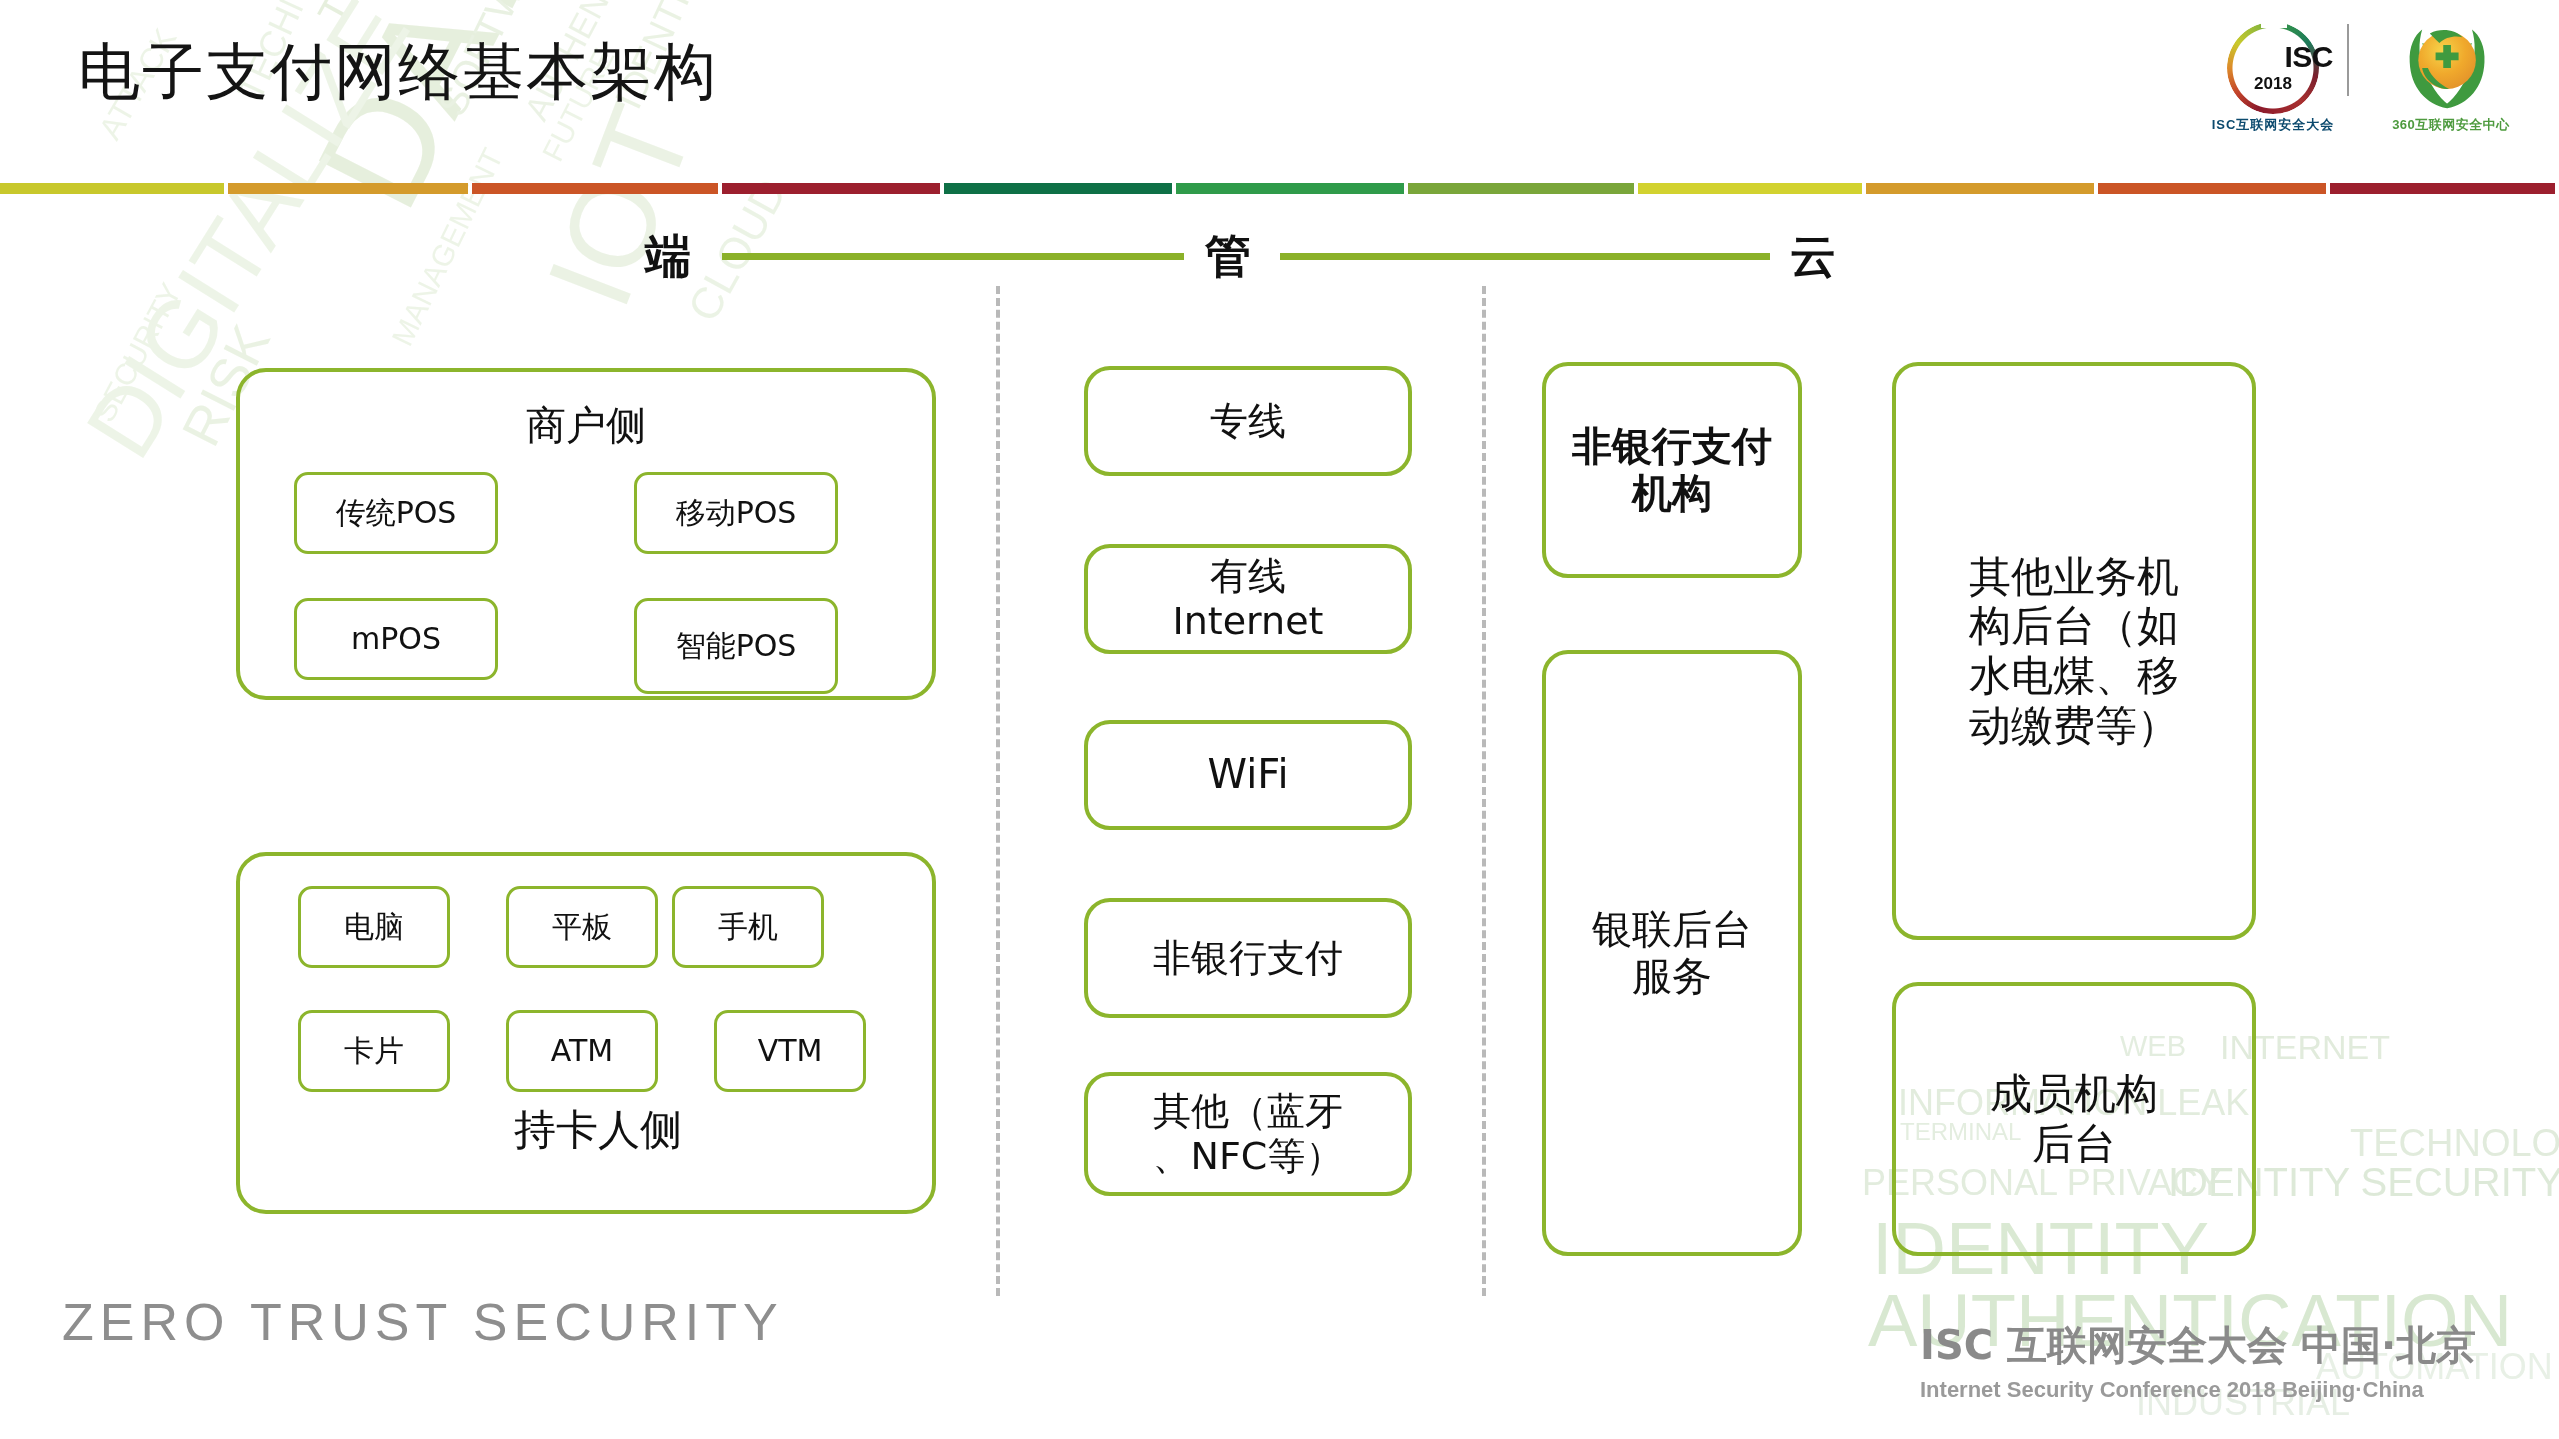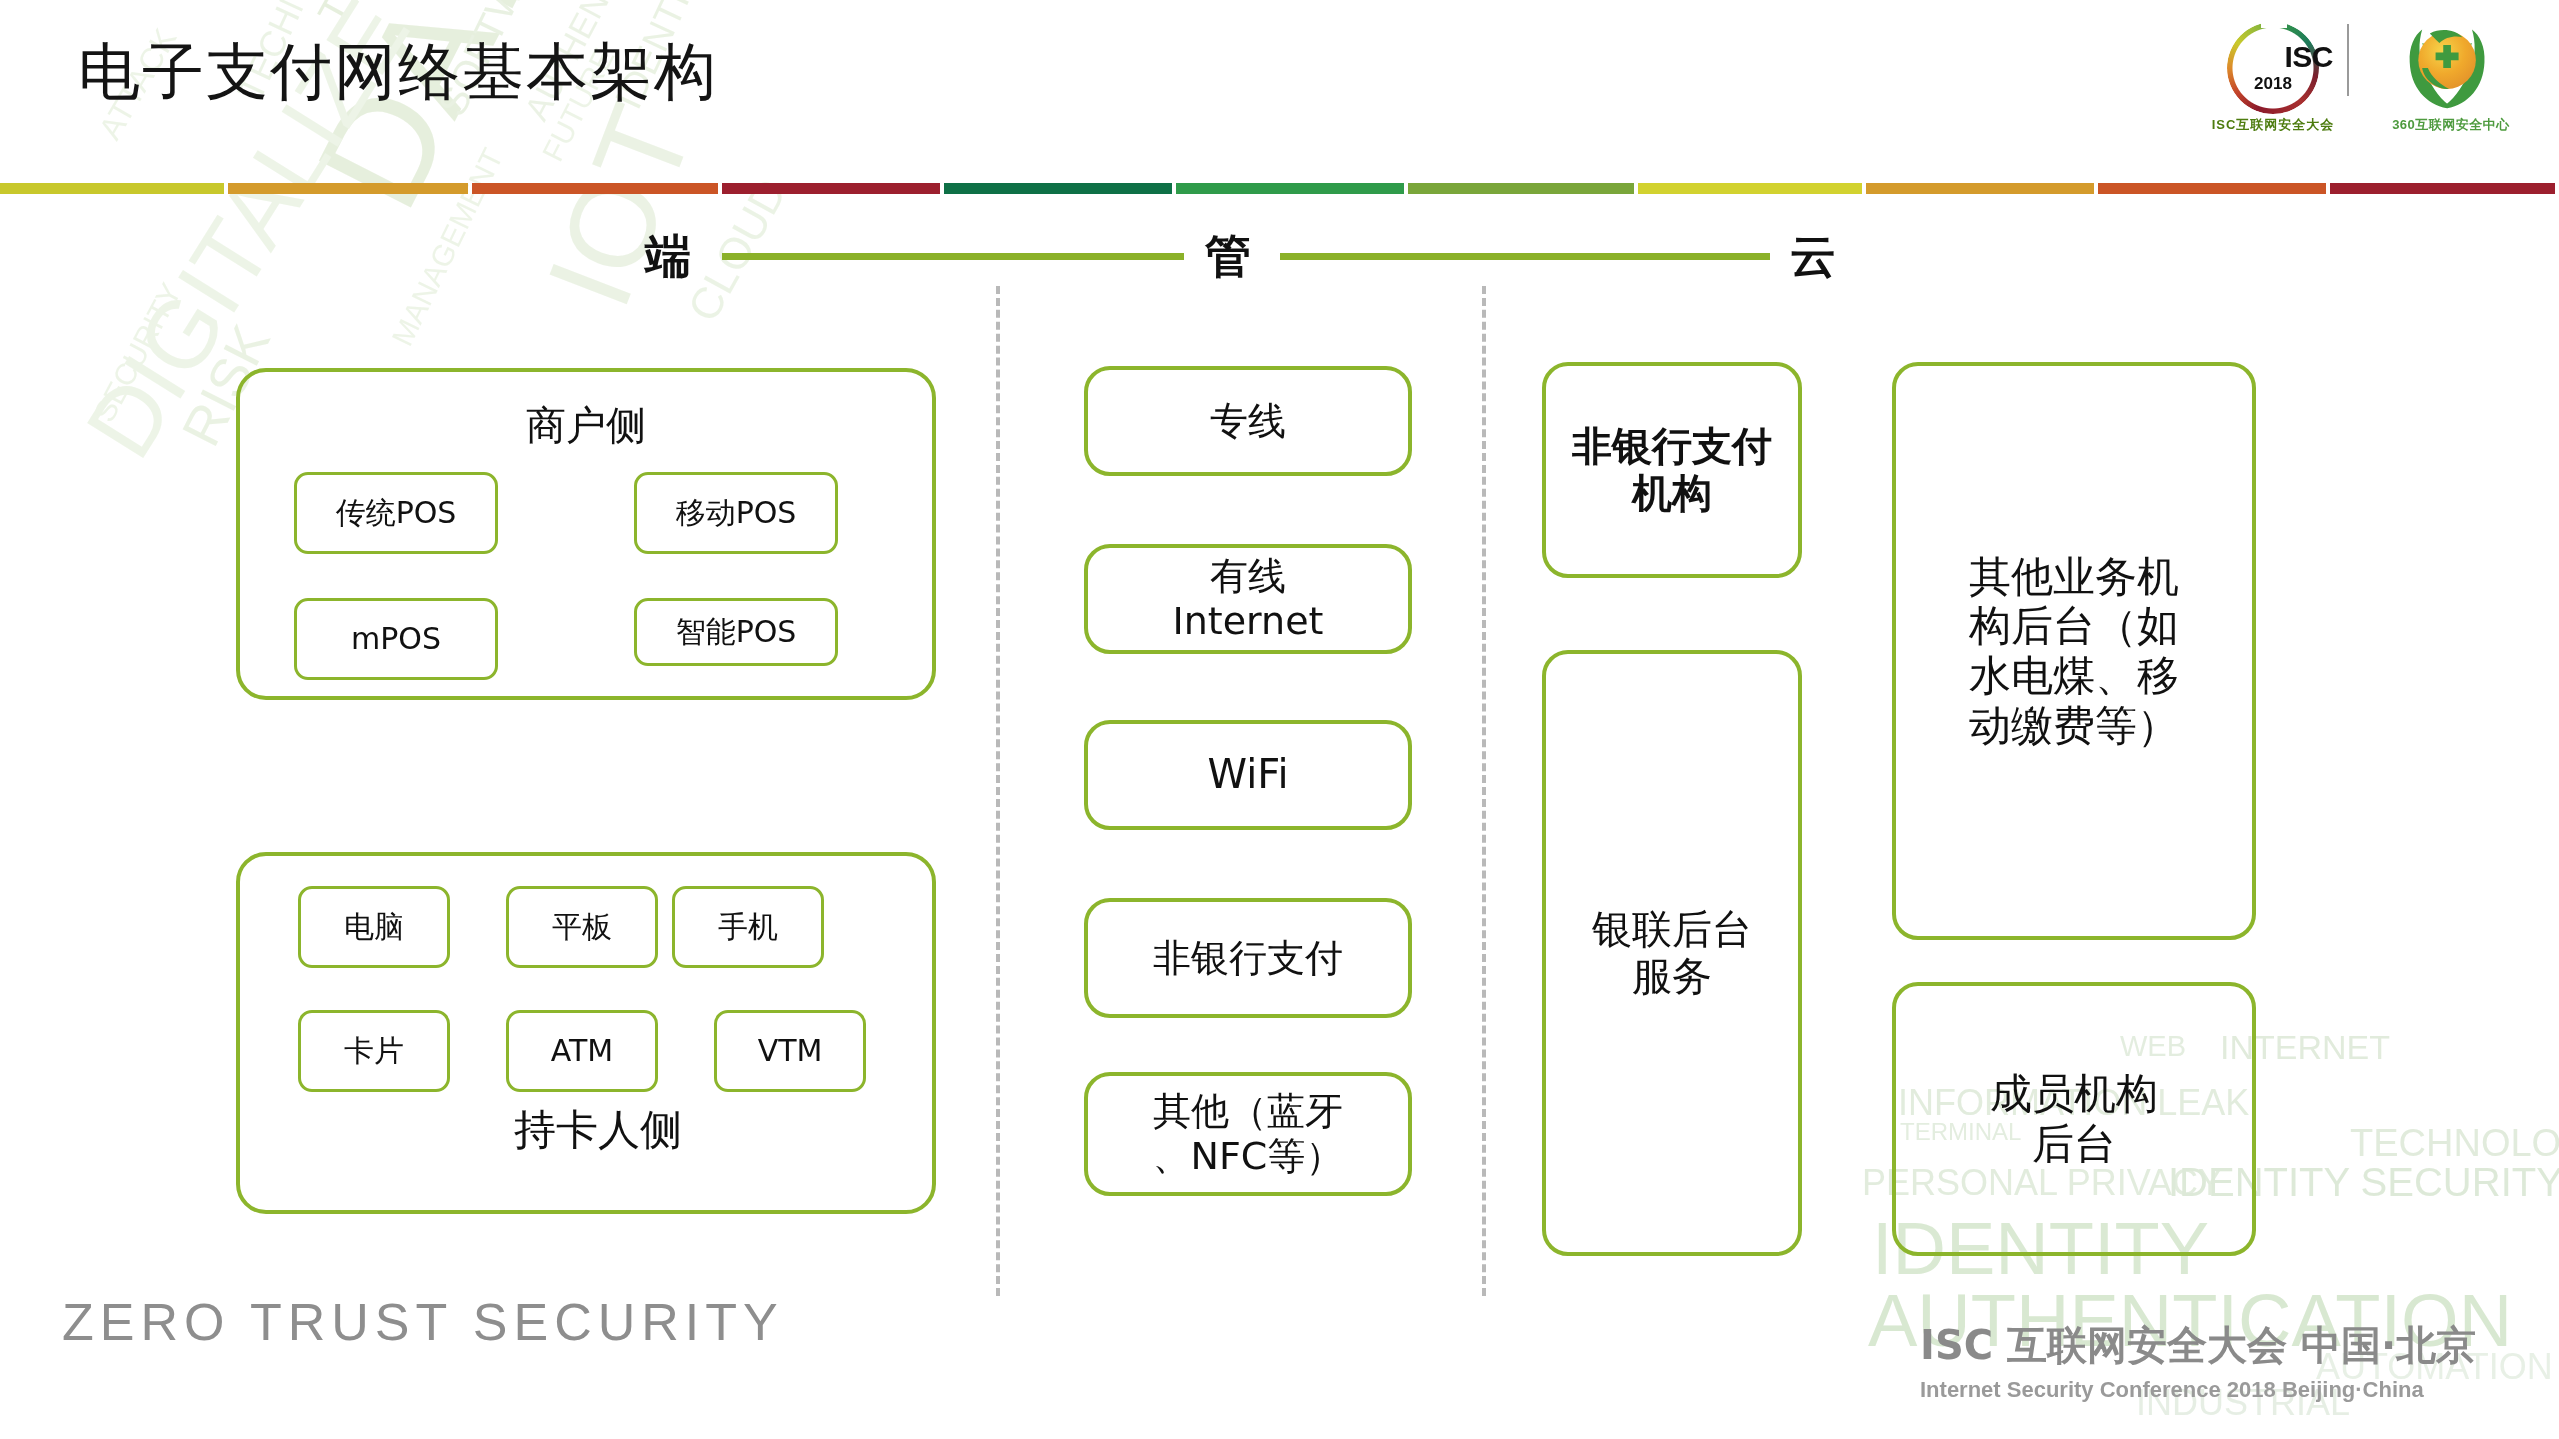--- a/index.html
+++ b/index.html
@@ -50,21 +50,21 @@
     content:""; position:absolute; left:34px; top:-6px; width:26px; height:12px;
     background:#ffffff;
   }
   .isc-txt { position:absolute; left:0; top:24px; width:120px; text-align:right;
              font-size: 30px; font-weight: 800; color:#111; letter-spacing:-0.5px;
              font-family:"Liberation Sans", sans-serif; }
   .isc-yr { position:absolute; left:0; top:58px; width:120px; text-align:center;
             font-size: 17px; font-weight: 700; color:#111;
             font-family:"Liberation Sans", sans-serif; }
   .isc-sub { position:absolute; left:-8px; top:100px; width:136px; text-align:center;
-             font-size: 13px; font-weight: 700; color:#4d7c0f; letter-spacing:1px; }
+             font-size: 13px; font-weight: 700; color:#0c4a6e; letter-spacing:1px; }
   .logo-div { width:2px; height:72px; background:#9a9a9a; margin: 8px 22px 0 14px; }
   .emblem-zone { position:relative; width: 160px; height: 118px; }
   .emblem { position:absolute; left: 30px; top: 4px; width: 96px; height: 92px; }
   .emblem-sub { position:absolute; left:-6px; top:100px; width:172px; text-align:center;
                 font-size: 13px; font-weight: 700; color:#4e9b3f; letter-spacing:0.5px; }
 
   
   .colorbar { position:absolute; left:0; top:183px; width:2559px; height:11px;
               display:flex; }
   .colorbar span { height:100%; }
@@ -194,21 +194,21 @@
   <div class="sec-head" style="left:1790px; top:226px;">云</div>
 
   <div class="vdash" style="left:996px; top:286px; height:1010px;"></div>
   <div class="vdash" style="left:1482px; top:286px; height:1010px;"></div>
 
   <div class="grp-box" style="left:236px; top:368px; width:700px; height:332px;"></div>
   <div class="grp-label" style="left:236px; top:398px; width:700px;">商户侧</div>
   <div class="gbox inner" style="left:294px; top:472px; width:204px; height:82px; font-size:30px;">传统POS</div>
   <div class="gbox inner" style="left:634px; top:472px; width:204px; height:82px; font-size:30px;">移动POS</div>
   <div class="gbox inner" style="left:294px; top:598px; width:204px; height:82px; font-size:30px;">mPOS</div>
-  <div class="gbox inner" style="left:634px; top:598px; width:204px; height:68px; font-size:30px;">智能POS</div>
+  <div class="gbox inner" style="left:634px; top:598px; width:204px; height:96px; font-size:30px;">智能POS</div>
 
   <div class="grp-box" style="left:236px; top:852px; width:700px; height:362px;"></div>
   <div class="gbox inner" style="left:298px; top:886px; width:152px; height:82px; font-size:30px;">电脑</div>
   <div class="gbox inner" style="left:506px; top:886px; width:152px; height:82px; font-size:30px;">平板</div>
   <div class="gbox inner" style="left:672px; top:886px; width:152px; height:82px; font-size:30px;">手机</div>
   <div class="gbox inner" style="left:298px; top:1010px; width:152px; height:82px; font-size:30px;">卡片</div>
   <div class="gbox inner" style="left:506px; top:1010px; width:152px; height:82px; font-size:30px;">ATM</div>
   <div class="gbox inner" style="left:714px; top:1010px; width:152px; height:82px; font-size:30px;">VTM</div>
   <div class="grp-label" style="left:244px; top:1102px; width:708px; font-size:42px;">持卡人侧</div>
 

